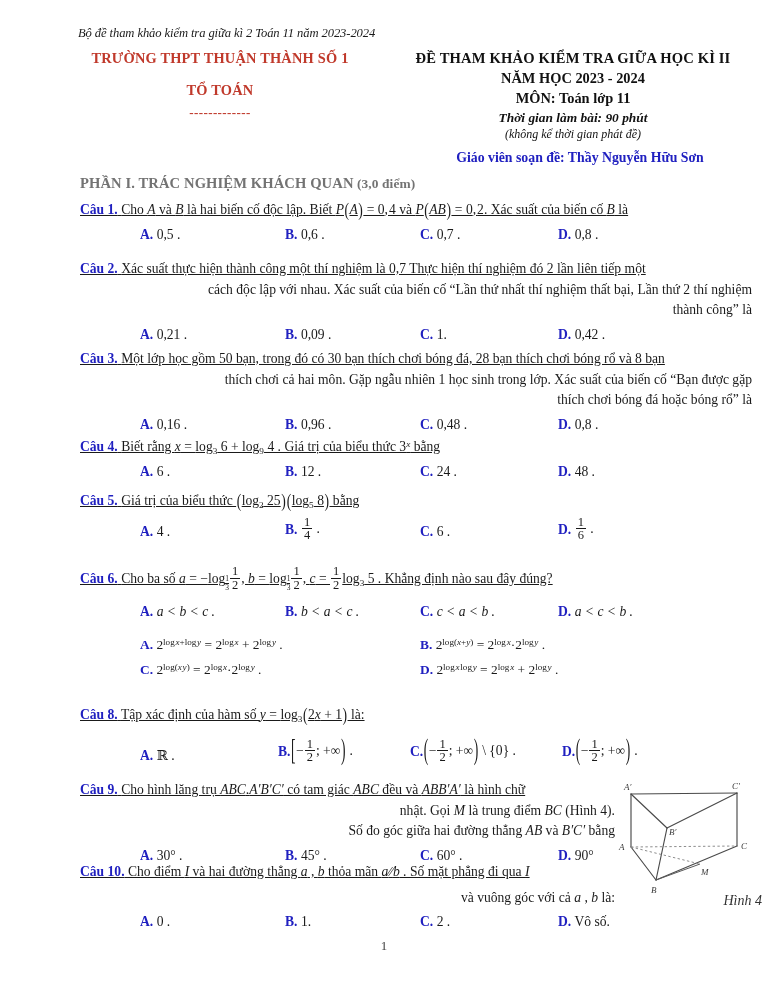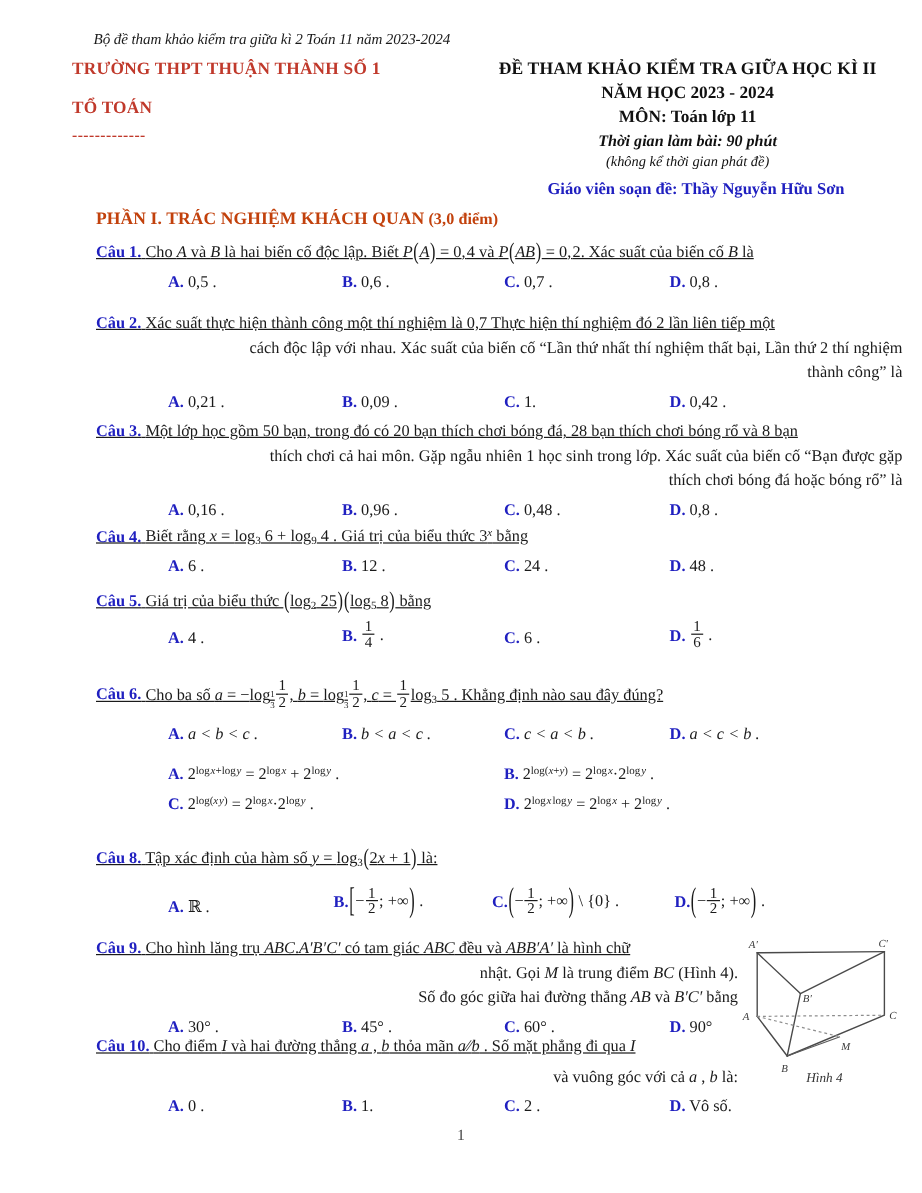--- a/index.html
+++ b/index.html
@@ -41,20 +41,21 @@
     top: 50px;
     left: 60px;
     right: 10px;
     height: 118px;
   }
   .lh-left {
     position: absolute;
     left: 0;
     top: 0;
     width: 320px;
+    text-align: center;
     color: #c0392b;
   }
   .lh-school {
     font-weight: bold;
     font-size: 14.4px;
     letter-spacing: 0.2px;
     white-space: nowrap;
   }
   .lh-dept {
     font-weight: bold;
@@ -113,21 +114,21 @@
     font-weight: bold;
     font-size: 13.8px;
     white-space: nowrap;
   }
 
   
   .part-heading {
     position: absolute;
     top: 175px;
     left: 80px;
-    color: #c2410c;
+    color: #737373;
     font-weight: bold;
     font-size: 14.6px;
     letter-spacing: 0.1px;
   }
   .part-heading .pts { font-size: 13.4px; }
 
   
   .q {
     position: absolute;
     left: 80px;
@@ -227,23 +228,23 @@
     top: 780px;
     width: 150px;
     height: 122px;
   }
   .figure svg { display: block; }
   .fig-cap {
     position: absolute;
     left: 612px;
     top: 893px;
     width: 150px;
-    text-align: center;
+    text-align: right;
     font-style: italic;
-    font-size: 11px;
+    font-size: 14px;
     color: #333;
   }
 
   
   .page-number {
     position: absolute;
     left: 0;
     right: 0;
     top: 938px;
     text-align: center;
@@ -302,21 +303,21 @@
       <span class="opt o1"><span class="ltr">A.</span> <span class="val">0,21 .</span></span>
       <span class="opt o2"><span class="ltr">B.</span> <span class="val">0,09 .</span></span>
       <span class="opt o3"><span class="ltr">C.</span> <span class="val">1.</span></span>
       <span class="opt o4"><span class="ltr">D.</span> <span class="val">0,42 .</span></span>
     </span>
   </div>
 
   <div class="q" style="top:349px;">
     <span class="q-text">
       <span class="q-label">Câu 3.</span>
-      <span class="q-body">Một lớp học gồm 50 bạn, trong đó có 20 bạn thích chơi bóng đá, 28 bạn thích chơi bóng rổ và 8 bạn</span>
+      <span class="q-body">Một lớp học gồm 50 bạn, trong đó có 30 bạn thích chơi bóng đá, 28 bạn thích chơi bóng rổ và 8 bạn</span>
     </span>
     <span class="q-indent q-body">thích chơi cả hai môn. Gặp ngẫu nhiên 1 học sinh trong lớp. Xác suất của biến cố “Bạn được gặp</span>
     <span class="q-indent q-body">thích chơi bóng đá hoặc bóng rổ” là</span>
     <span class="opts">
       <span class="opt o1"><span class="ltr">A.</span> <span class="val">0,16 .</span></span>
       <span class="opt o2"><span class="ltr">B.</span> <span class="val">0,96 .</span></span>
       <span class="opt o3"><span class="ltr">C.</span> <span class="val">0,48 .</span></span>
       <span class="opt o4"><span class="ltr">D.</span> <span class="val">0,8 .</span></span>
     </span>
   </div>

